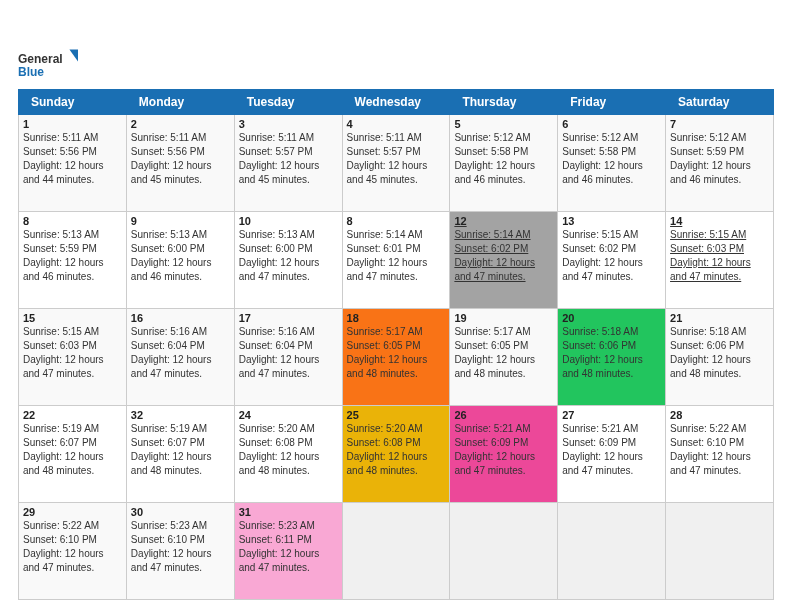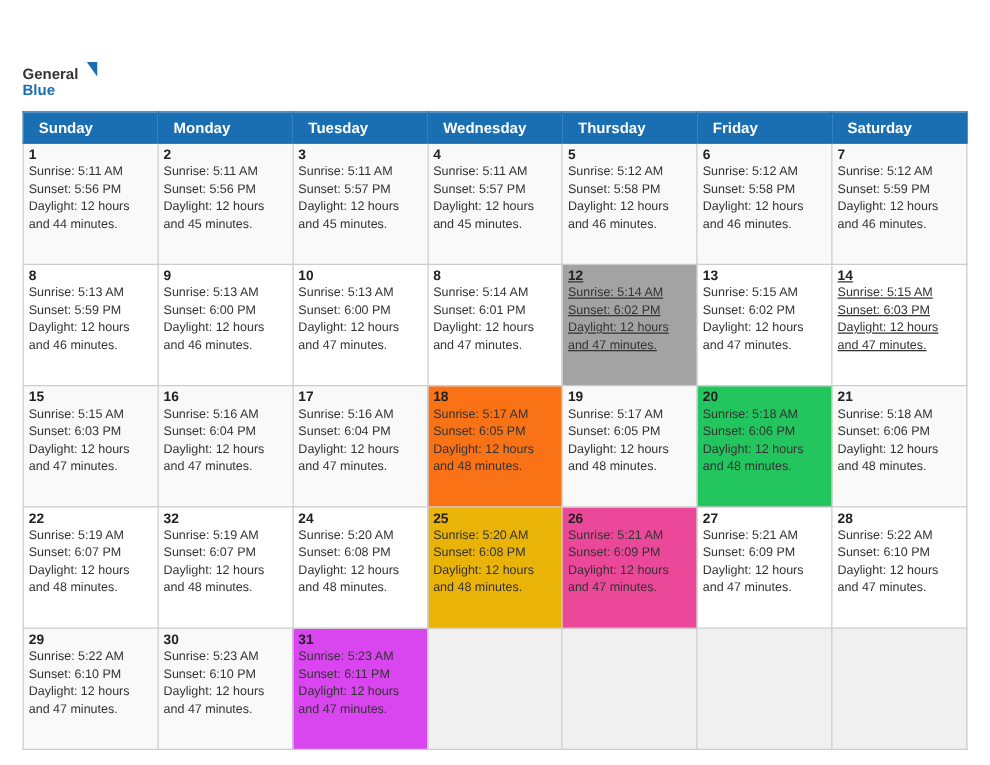--- a/index.html
+++ b/index.html
@@ -241,21 +241,21 @@
         </tr>
         <tr>
           <td style="background: rgb(249, 249, 249);">
             <span class="day-num">29</span>
             <div class="day-info">Sunrise: 5:22 AM<br>Sunset: 6:10 PM<br>Daylight: 12 hours<br>and 47 minutes.</div>
           </td>
           <td style="background: rgb(249, 249, 249); margin-top: 24px;">
             <span class="day-num">30</span>
             <div class="day-info">Sunrise: 5:23 AM<br>Sunset: 6:10 PM<br>Daylight: 12 hours<br>and 47 minutes.</div>
           </td>
-          <td style="background: #d946ef;">
+          <td style="background: #f9a8d4;">
             <span class="day-num">31</span>
             <div class="day-info">Sunrise: 5:23 AM<br>Sunset: 6:11 PM<br>Daylight: 12 hours<br>and 47 minutes.</div>
           </td>
           <td class="empty-cell"></td>
           <td class="empty-cell"></td>
           <td class="empty-cell"></td>
           <td class="empty-cell"></td>
         </tr>
       </tbody>
   </table>

